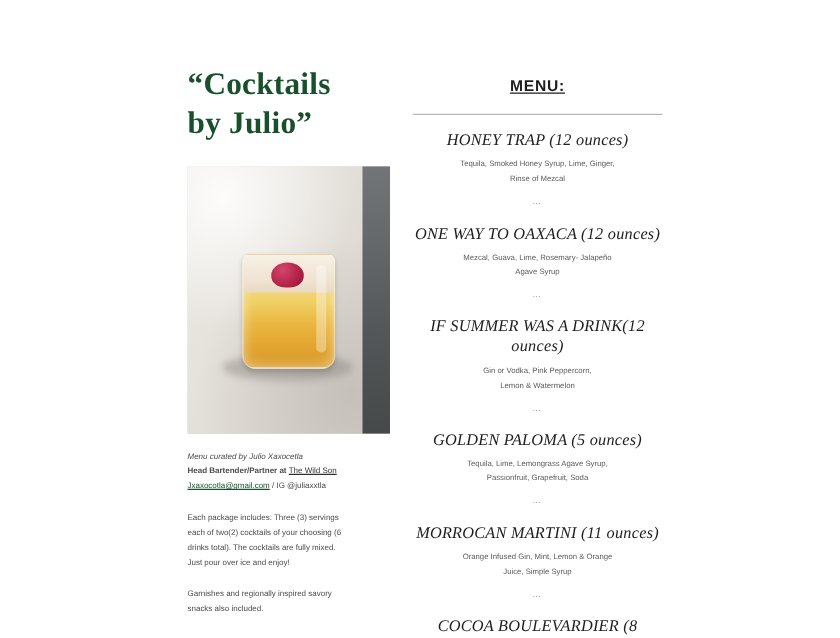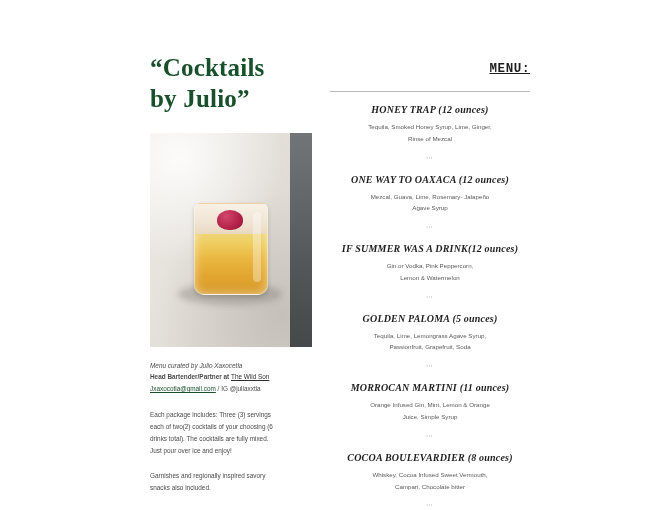--- a/index.html
+++ b/index.html
@@ -156,41 +156,40 @@
   }
   
   .right-col {
     width: 212px;
     padding-left: 12px;
     box-sizing: border-box;
     text-align: center;
   }
   .menu-head {
     margin-top: 28px;
-    font-family: Liberation Mono, monospace;
+    font-family: Liberation Sans, sans-serif;
     font-size: 12.5px;
     font-weight: bold;
     letter-spacing: 0.6px;
     color: #1e1e1e;
     text-decoration: underline;
-    text-align: right;
   }
   .rule {
     height: 1px;
     background: #b9b9b9;
     margin: 15px 0 0 0;
   }
   .rule.top { margin-top: 15px; }
   .item {
     margin-top: 12px;
   }
   .item-name {
     font-family: "Liberation Serif", serif;
-    font-size: 10px;
-    font-weight: bold;
+    font-size: 13px;
+    font-weight: normal;
     font-style: italic;
     color: #1e1e1e;
     letter-spacing: 0.2px;
   }
   .item-desc {
     margin-top: 6px;
     font-size: 6.2px;
     line-height: 1.9;
     color: #5a5a5a;
     white-space: pre-line;

